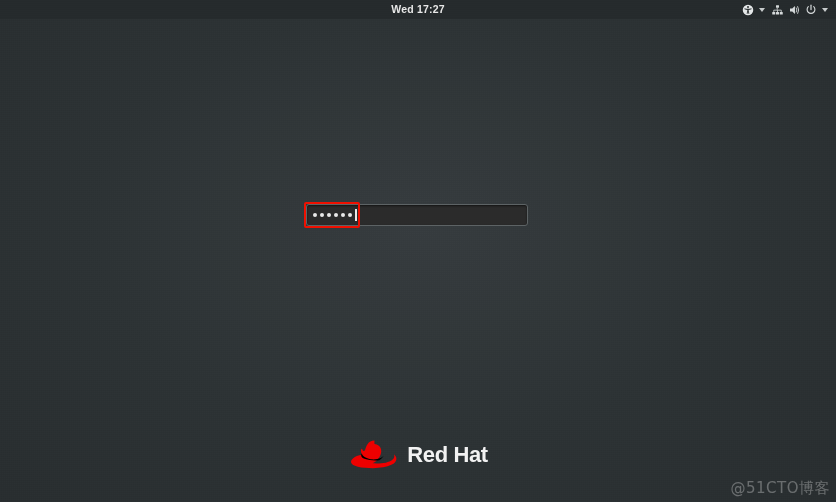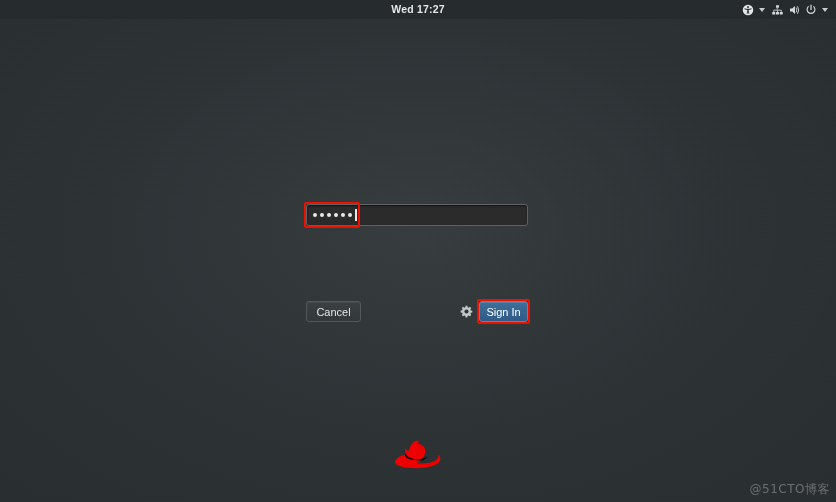--- a/index.html
+++ b/index.html
@@ -191,21 +191,21 @@
     font-size:22px;
     font-weight:bold;
     color:#f2f2f2;
     letter-spacing:-.4px;
   }
 
   
   #watermark {
     position:absolute;
     right:6px; bottom:4px;
-    font-size:12px;
+    font-size:15px;
     color:rgba(255,255,255,.30);
     letter-spacing:.5px;
     z-index:10;
     font-family:"DejaVu Sans", sans-serif;
   }
 </style>
 </head>
 <body>
 
 <div id="desktop"></div>
@@ -267,41 +267,26 @@
           <i></i>
           <i></i>
           <i></i>
           <i></i>
       </span>
       <span class="caret"></span>
     </div>
     <div class="anno" id="anno-pw"></div>
   </div>
 
-  <div id="buttons">
-
-    <div class="btn btn-cancel">Cancel</div>
-
-    <span class="gear">
-      <svg width="13" height="13" viewBox="0 0 16 16">
-        <path fill="#c3c7c8" d="M8 5.1a2.9 2.9 0 1 0 0 5.8 2.9 2.9 0 0 0 0-5.8zm0 1.5a1.4 1.4 0 1 1 0 2.8 1.4 1.4 0 0 1 0-2.8z"></path>
-        <path fill="#c3c7c8" d="M6.9.9h2.2l.3 1.9 1.3.55 1.6-1.1 1.55 1.55-1.1 1.6.55 1.3 1.9.3v2.2l-1.9.3-.55 1.3 1.1 1.6-1.55 1.55-1.6-1.1-1.3.55-.3 1.9H6.9l-.3-1.9-1.3-.55-1.6 1.1-1.55-1.55 1.1-1.6-.55-1.3-1.9-.3V6.9l1.9-.3.55-1.3-1.1-1.6L3.7 2.15l1.6 1.1 1.3-.55z"></path>
-        <circle cx="8" cy="8" r="2.55" fill="#2f3537"></circle>
-      </svg>
-    </span>
-
-    <div class="btn btn-signin">Sign In</div>
-
-    <div class="anno" id="anno-signin"></div>
-  </div>
 </div>
 
 <div id="logo">
   <span>
     <svg width="52" height="32" viewBox="0 0 60 38">
       <path fill="#ee0000" d="M30.5 4.2c-3.6 0-6.3 1.6-8.2 4.3-1.4 2-2 4.2-2.6 5.9-.5 1.4-1 2.2-1.9 2.2-.8 0-1.2-.6-1.5-1.4-.2-.6-.3-1.3-.8-1.3-.7 0-1 1.2-1 2.5 0 1.7.5 3.4 1.4 4.8-4.7.6-8.4 2.2-10.6 4-1.8 1.5-2.6 3-2.6 4.3 0 2.7 3.2 4.6 8.2 5.8 4.9 1.2 11.5 1.7 17.8 1.7 8.6 0 16.6-1.3 21.8-3.9 4-2 6.1-4.5 6.1-7.1 0-1-.3-2-.9-3-.9-1.5-2-2.4-2-2.4s.4 1.1.4 2.3c0 1.5-.8 3-2.5 4.3-3.4 2.6-10.2 4.3-18.6 4.3-1.6 0-3.2-.1-4.6-.2 2.2-1.1 4.2-2.7 5.9-4.6 2.7-3 4.3-6.6 4.3-9.8 0-2.5-.9-4.7-2.5-6.3-1.6-1.6-3.8-2.4-5.6-2.4z"></path>
       <path fill="#000000" d="M15.5 19.6c.3 1.2 1.1 2.4 2.2 3.4 2 1.8 5.1 3 8.6 3.4.9.1 1.9.2 2.9.2 3.2 0 6.2-.6 8.6-1.7 1.6-.7 2.9-1.7 3.7-2.7-1.2 2.1-3 4-5.2 5.4-1.5.2-3.1.3-4.8.3-4.5 0-8.7-.6-11.9-1.7-2.4-.8-4-1.9-4.5-3.1-.2-.5-.3-1-.3-1.5 0-.7.3-1.4.7-2z"></path>
       <path fill="#ffffff" d="M28.3 26.8c-.2-.1-.3-.1 0 0z" opacity="0"></path>
     </svg>
   </span>
+  <span class="logo-text">Red Hat</span>
 </div>
 
 <div id="watermark">@51CTO博客</div>
 
 </body></html>

